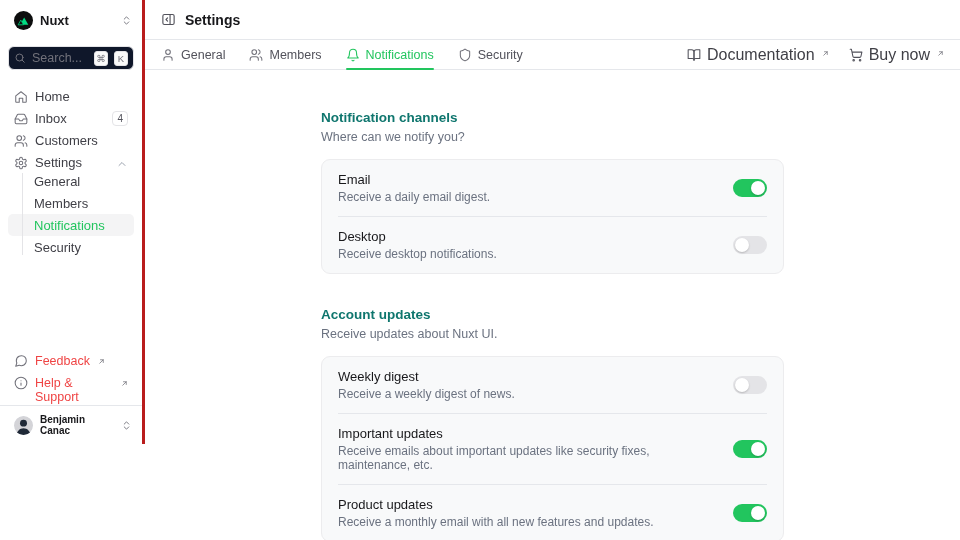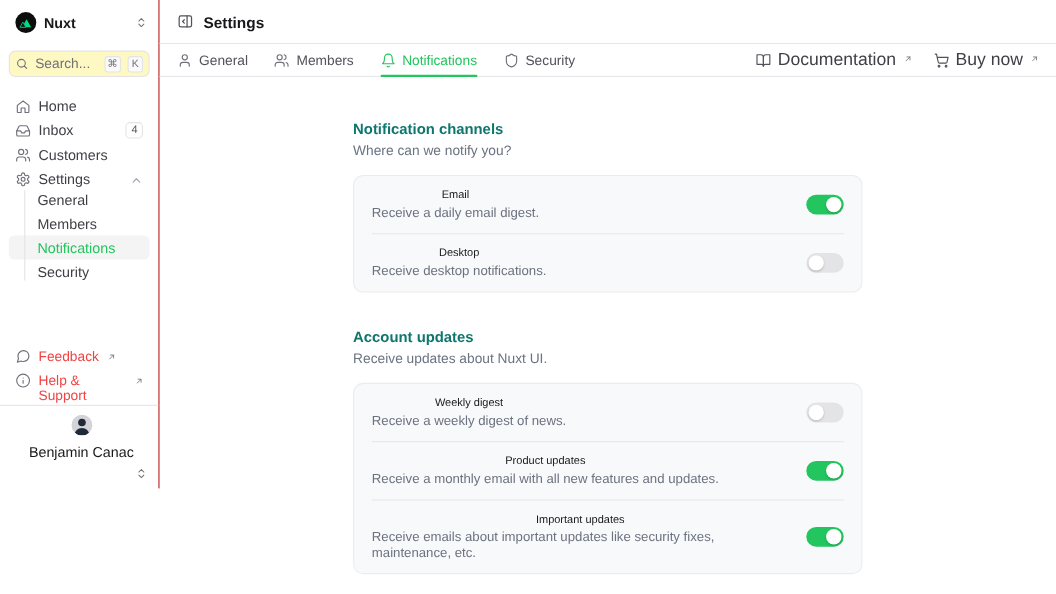--- a/index.html
+++ b/index.html
@@ -6,44 +6,44 @@
   html,body { margin:0; padding:0; }
   body {
     width:960px; height:540px; overflow:hidden;
     font-family:"Liberation Sans", sans-serif;
     color:#18181b; background:#fff; display:flex;
     -webkit-font-smoothing:antialiased;
   }
   svg { display:block; }
 
   
-  .sidebar { width:145px; min-width:145px; height:444px; border-right:1px solid #b91c1c; display:flex; flex-direction:column; background:#fff; }
+  .sidebar { width:145px; min-width:145px; height:444px; border-right:3px solid #b91c1c; display:flex; flex-direction:column; background:#fff; }
   .ws-row { display:flex; align-items:center; gap:7px; padding:11px 10px 0 14px; }
   .ws-logo { width:19px; height:19px; border-radius:50%; background:#0c0d0d; display:flex; align-items:center; justify-content:center; flex-shrink:0; }
   .ws-name { font-size:13px; font-weight:700; }
   .ws-caret { margin-left:auto; color:#71717a; }
-  .search-btn { margin:16px 8px 0; height:24px; border:1px solid #e4e4e7; border-radius:6px; background:#fef9c3; display:flex; align-items:center; gap:6px; padding:0 5px; color:#71717a; font-size:12.5px; cursor:pointer; }
+  .search-btn { margin:16px 8px 0; height:24px; border:1px solid #e4e4e7; border-radius:6px; background:#0f172a; display:flex; align-items:center; gap:6px; padding:0 5px; color:#71717a; font-size:12.5px; cursor:pointer; }
   .search-btn .grow { flex:1; }
   kbd { min-width:14px; height:15px; padding:0 2px; border:1px solid #e4e4e7; border-radius:3px; background:#fafafa; font-size:9.5px; color:#71717a; display:flex; align-items:center; justify-content:center; font-family:"Liberation Sans",sans-serif; }
   .nav { padding:12px 8px 0; display:flex; flex-direction:column; }
   .nav-item { display:flex; align-items:flex-end; gap:7px; height:22px; padding:0 6px; border-radius:5px; font-size:13px; color:#3f3f46; cursor:pointer; }
   .nav-item .ni-icon { color:#71717a; display:flex; }
   .nav-item .grow { flex:1; }
   .badge { font-size:10px; color:#52525b; border:1px solid #e4e4e7; border-radius:4px; background:#fff; padding:1px 4px; line-height:1.1; }
   .caret { color:#9ca3af; display:flex; }
   .subnav { position:relative; display:flex; flex-direction:column; }
   .subnav::before { content:""; position:absolute; left:14px; top:3px; bottom:3px; width:1px; background:#e4e4e7; }
   .subnav-item { display:flex; align-items:center; height:22px; margin:0; padding:0 6px 0 26px; border-radius:5px; font-size:13px; color:#3f3f46; cursor:pointer; }
   .subnav-item.active { background:#f4f4f5; color:#22c55e; font-weight:500; }
   .spacer { flex:1; }
   .footer-nav { padding:0 8px 7px; display:flex; flex-direction:column; }
   .footer-item { display:flex; align-items:flex-start; gap:7px; height:22px; padding:0 6px; border-radius:5px; font-size:12.5px; color:#ef4444; cursor:pointer; }
   .footer-item .ni-icon { color:#71717a; display:flex; }
   .ext { color:#71717a; margin-left:1px; align-self:flex-start; margin-top:4px; }
-  .user-row { border-top:1px solid #e5e7eb; padding:8px 10px 8px 14px; display:flex; align-items:center; gap:7px; font-size:13px; font-weight:400; cursor:pointer;flex-direction:column; }
+  .user-row { border-top:1px solid #e5e7eb; padding:8px 10px 8px 14px; display:flex; align-items:center; gap:7px; font-size:10px; font-weight:700; cursor:pointer; }
   .avatar { width:19px; height:19px; border-radius:50%; background:#e5e7eb; overflow:hidden; flex-shrink:0; }
 
   
   .main { flex:1; display:flex; flex-direction:column; min-width:0; }
   .main-header { height:40px; min-height:40px; border-bottom:1px solid #e5e7eb; display:flex; align-items:center; gap:9px; padding:0 16px; }
   .main-header .ph-icon { color:#52525b; display:flex; cursor:pointer; }
   .page-title { font-size:14px; font-weight:700; }
   .toolbar { height:30px; min-height:30px; border-bottom:1px solid #e5e7eb; display:flex; align-items:center; justify-content:space-between; padding:0 16px; }
   .tabs { display:flex; gap:24px; height:100%; }
   .tab { display:flex; align-items:center; gap:6px; font-size:12.5px; color:#52525b; height:100%; position:relative; cursor:pointer; }
@@ -56,21 +56,21 @@
   .action .a-icon { display:flex; color:#52525b; }
 
   .content { flex:1; padding-top:40px; overflow:hidden; }
   .container { width:463px; margin:0 auto; }
   .section { margin-bottom:33px; }
   .section-title { font-size:13.5px; font-weight:700; margin:0 0 5px; color:#0f766e; }
   .section-sub { font-size:12.5px; color:#6b7280; margin:0 0 15px; }
   .card { background:#f8f9fa; border:1px solid #ececee; border-radius:9px; }
   .row { display:flex; align-items:center; justify-content:space-between; gap:16px; margin:0 16px; padding:12px 0; }
   .row + .row { border-top:1px solid #e5e7eb; }
-  .row-label { font-size:10px; font-weight:500; color:#18181b;text-align:center; }
+  .row-label { font-size:13px; font-weight:500; color:#18181b; }
   .row-desc { font-size:12px; color:#6b7280; margin-top:3px; }
   .toggle { width:34px; height:18px; border-radius:9px; background:#e4e4e7; position:relative; flex-shrink:0; cursor:pointer; }
   .toggle.on { background:#22c55e; }
   .knob { position:absolute; top:2px; left:2px; width:14px; height:14px; border-radius:50%; background:#fff; box-shadow:0 1px 2px rgba(0,0,0,.2); }
   .toggle.on .knob { left:auto; right:2px; }
 </style>
 </head>
 <body>
 
 <aside class="sidebar">
@@ -341,33 +341,33 @@
     <div>
       <div class="row-label">Weekly digest</div>
       <div class="row-desc">Receive a weekly digest of news.</div>
     </div>
     <div class="toggle" aria-checked="false">
                 <span class="knob"></span>
               </div>
   </div>
             <div class="row">
     <div>
+      <div class="row-label">Important updates</div>
+      <div class="row-desc">Receive emails about important updates like security fixes, maintenance, etc.</div>
+    </div>
+    <div class="toggle on" aria-checked="true">
+                <span class="knob"></span>
+              </div>
+  </div>
+            <div class="row">
+    <div>
       <div class="row-label">Product updates</div>
       <div class="row-desc">Receive a monthly email with all new features and updates.</div>
     </div>
     <div class="toggle on" aria-checked="true">
                 <span class="knob"></span>
               </div>
   </div>
-            <div class="row">
-    <div>
-      <div class="row-label">Important updates</div>
-      <div class="row-desc">Receive emails about important updates like security fixes, maintenance, etc.</div>
-    </div>
-    <div class="toggle on" aria-checked="true">
-                <span class="knob"></span>
-              </div>
-  </div>
           </div>
   </section>
       </div>
   </div>
 </main>
 
 </body></html>

